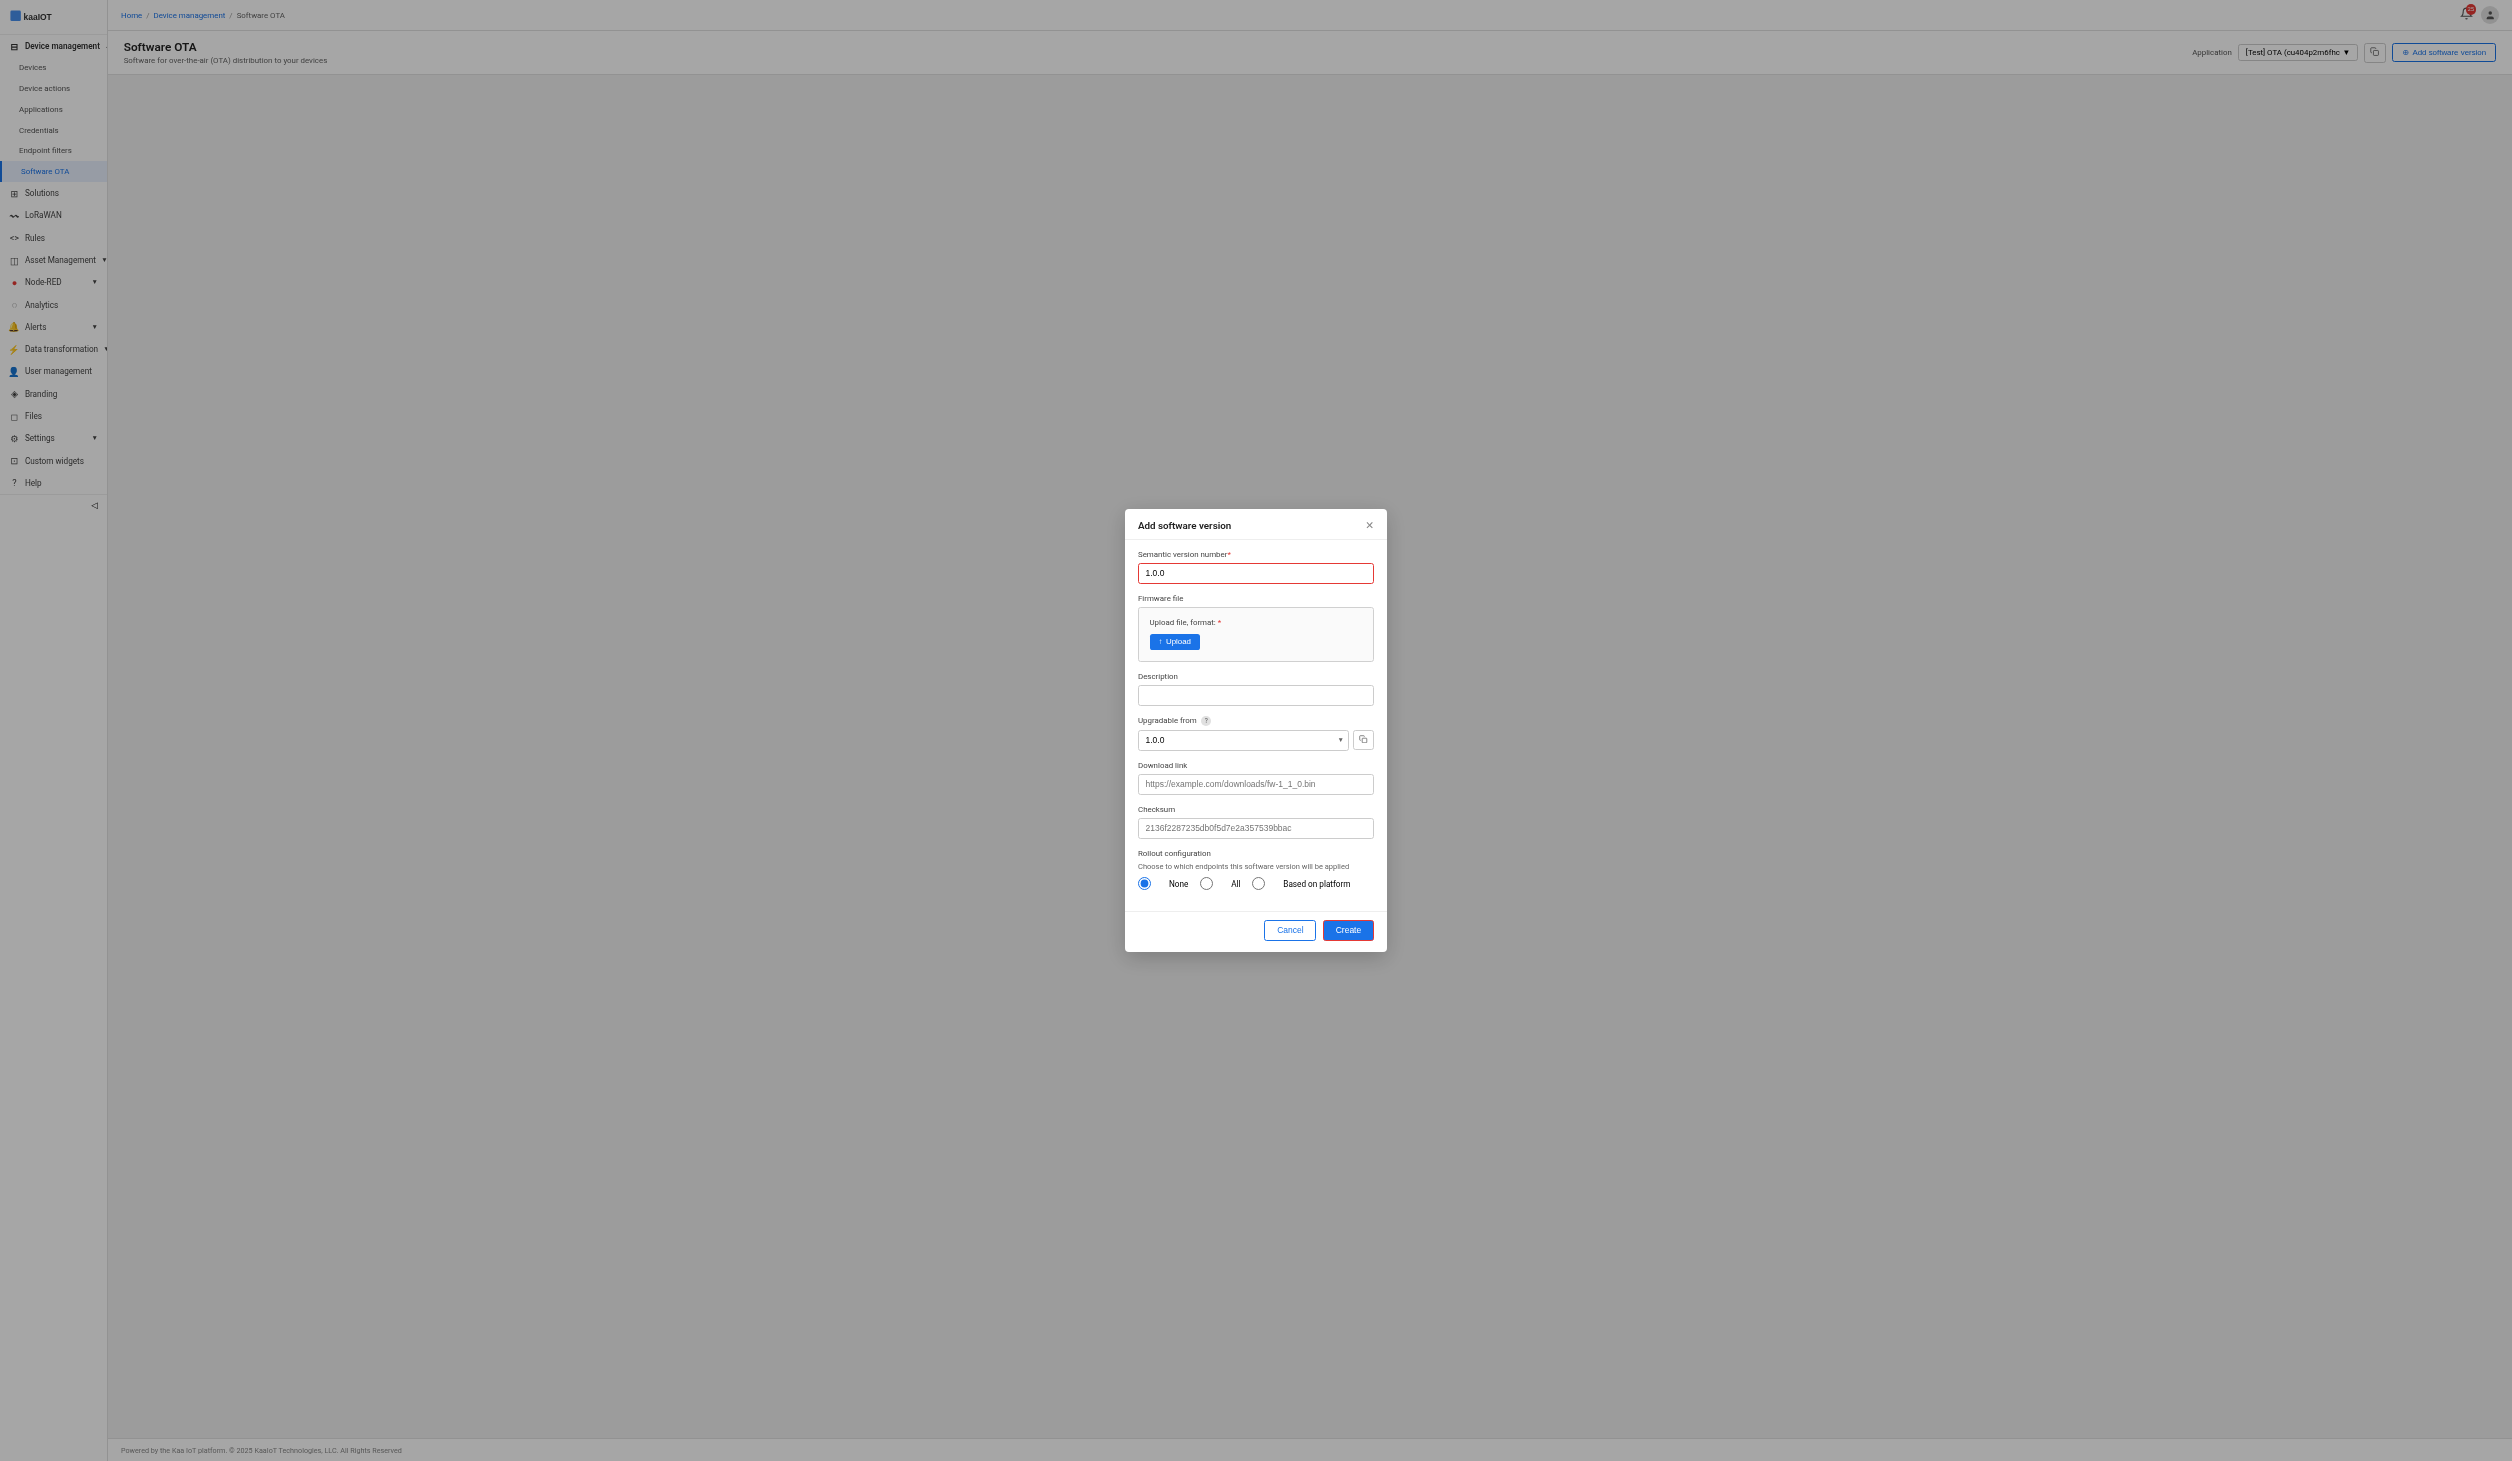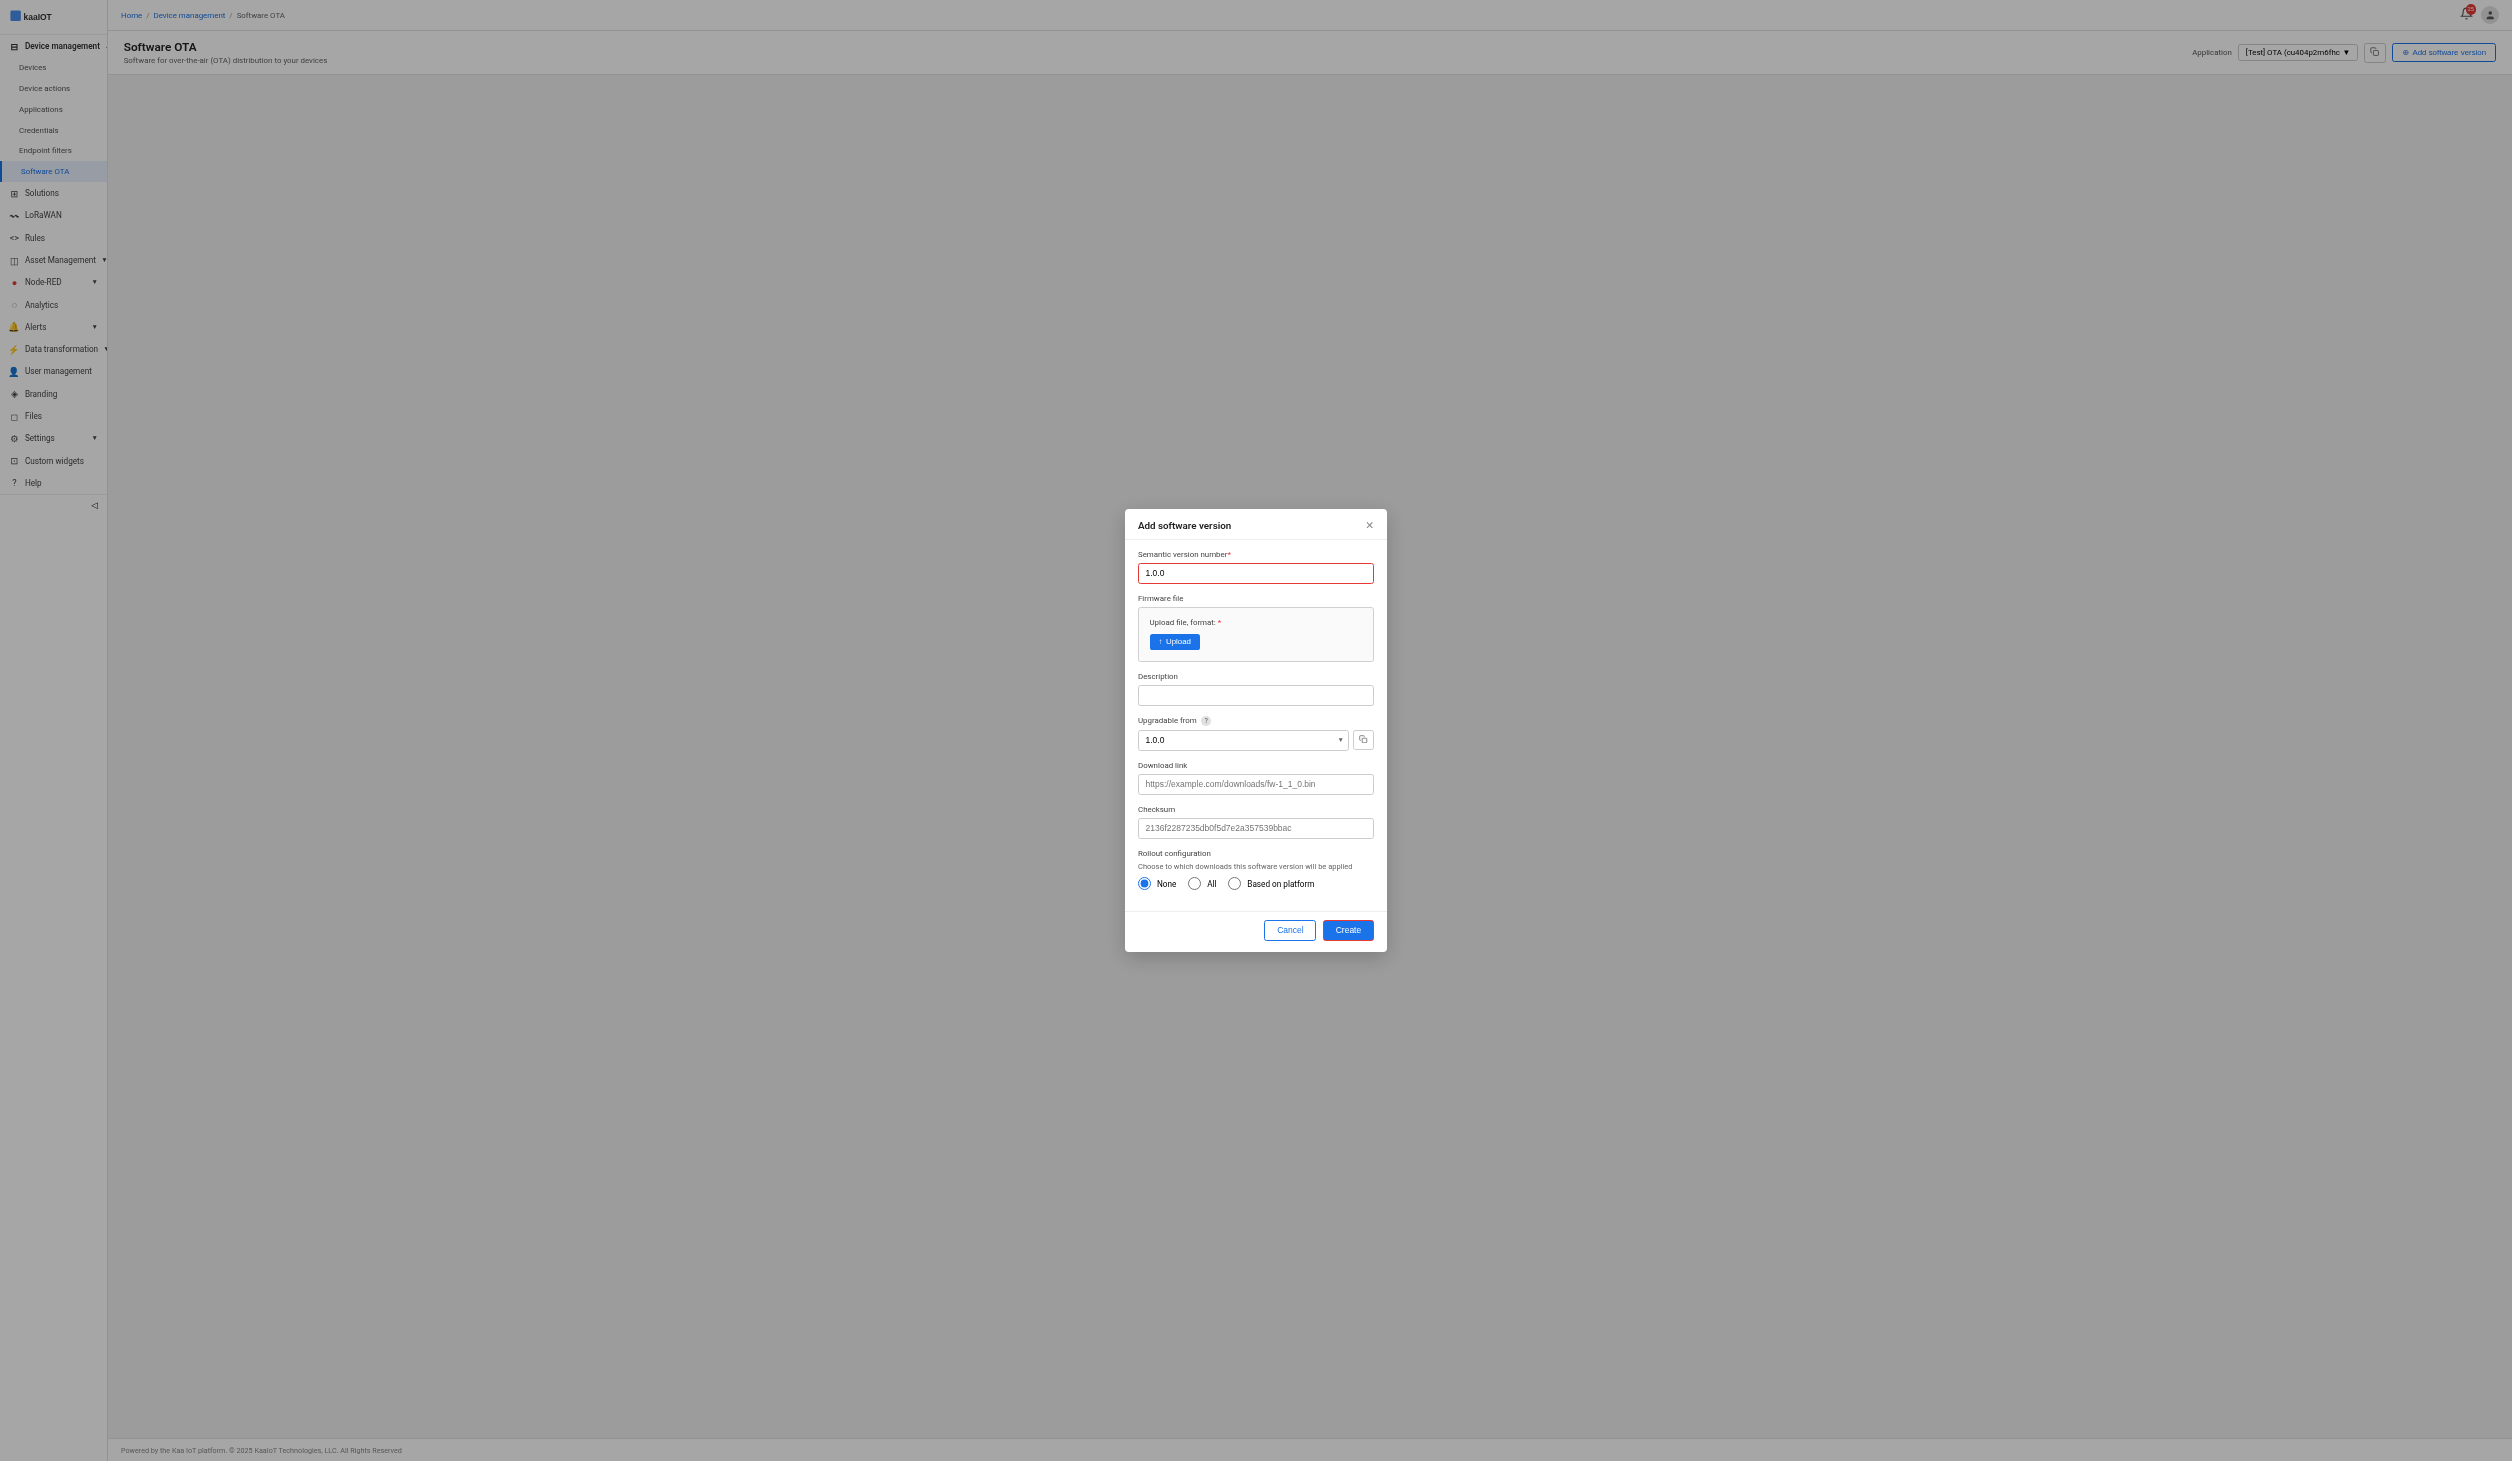--- a/index.html
+++ b/index.html
@@ -61,21 +61,21 @@
     .upload-label .required { color: #e53935; }
     .upload-btn { background: #1a73e8; color: #fff; border: none; border-radius: 2.6px; padding: 3.9px 9.2px; font-size: 7.9px; cursor: pointer; display: flex; align-items: center; gap: 3.3px; }
     .upgradable-row { display: flex; align-items: center; gap: 3.9px; }
     .upgradable-select-wrap { flex: 1; position: relative; }
     .upgradable-select { width: 100%; border: 0.7px solid #ccc; border-radius: 2.6px; padding: 4.6px 6.5px; font-size: 8.5px; background: #fff; cursor: pointer; appearance: none; }
     .select-chevron { position: absolute; right: 5.2px; top: 50%; transform: translateY(-50%); font-size: 6.5px; color: #666; pointer-events: none; }
     .copy-field-btn { background: none; border: 0.7px solid #ccc; border-radius: 2.6px; padding: 3.9px 5.2px; cursor: pointer; font-size: 7.9px; color: #555; }
     .help-icon { display: inline-flex; align-items: center; justify-content: center; width: 9.8px; height: 9.8px; background: #e0e0e0; border-radius: 50%; font-size: 6.5px; color: #555; cursor: pointer; margin-left: 2.6px; }
     .rollout-desc { font-size: 7.5px; color: #666; margin-bottom: 6.5px; }
     .radio-group { display: flex; align-items: center; gap: 11.8px; }
-    .radio-item { display: flex; align-items: center; gap: 6px; font-size: 8.2px; cursor: pointer; }
+    .radio-item { display: flex; align-items: center; gap: 18px; font-size: 8.2px; cursor: pointer; }
     .radio-item input[type="radio"] { accent-color: #1a73e8; cursor: pointer; }
     .modal-footer { padding: 7.9px 13px 10.5px; display: flex; justify-content: flex-end; gap: 6.5px; border-top: 0.7px solid #eee; }
     .btn-cancel { background: #fff; border: 0.7px solid #1a73e8; color: #1a73e8; border-radius: 2.6px; padding: 4.6px 11.8px; font-size: 8.5px; cursor: pointer; }
     .btn-create { background: #1a73e8; color: #fff; border: 1.3px solid #e53935; border-radius: 2.6px; padding: 4.6px 11.8px; font-size: 8.5px; cursor: pointer; font-weight: 500; }
 
     
     .footer { background: #fff; border-top: 0.7px solid #e0e0e0; padding: 6.5px 13px; font-size: 7.2px; color: #888; flex-shrink: 0; }
   </style>
 </head>
 <body>
@@ -292,21 +292,21 @@
             <input class="form-input" type="text" placeholder="https://example.com/downloads/fw-1_1_0.bin" style="">
           </div>
 
           <div class="form-group">
             <label class="form-label">Checksum</label>
             <input class="form-input" type="text" placeholder="2136f2287235db0f5d7e2a357539bbac" style="">
           </div>
 
           <div class="form-group">
             <label class="form-label">Rollout configuration</label>
-            <p class="rollout-desc">Choose to which downloads this software version will be applied</p>
+            <p class="rollout-desc">Choose to which endpoints this software version will be applied</p>
             <div class="radio-group">
               <label class="radio-item">
                 <input type="radio" name="rollout" checked="" style="">
                 <span>None</span>
               </label>
               <label class="radio-item">
                 <input type="radio" name="rollout" style="">
                 <span>All</span>
               </label>
               <label class="radio-item">

